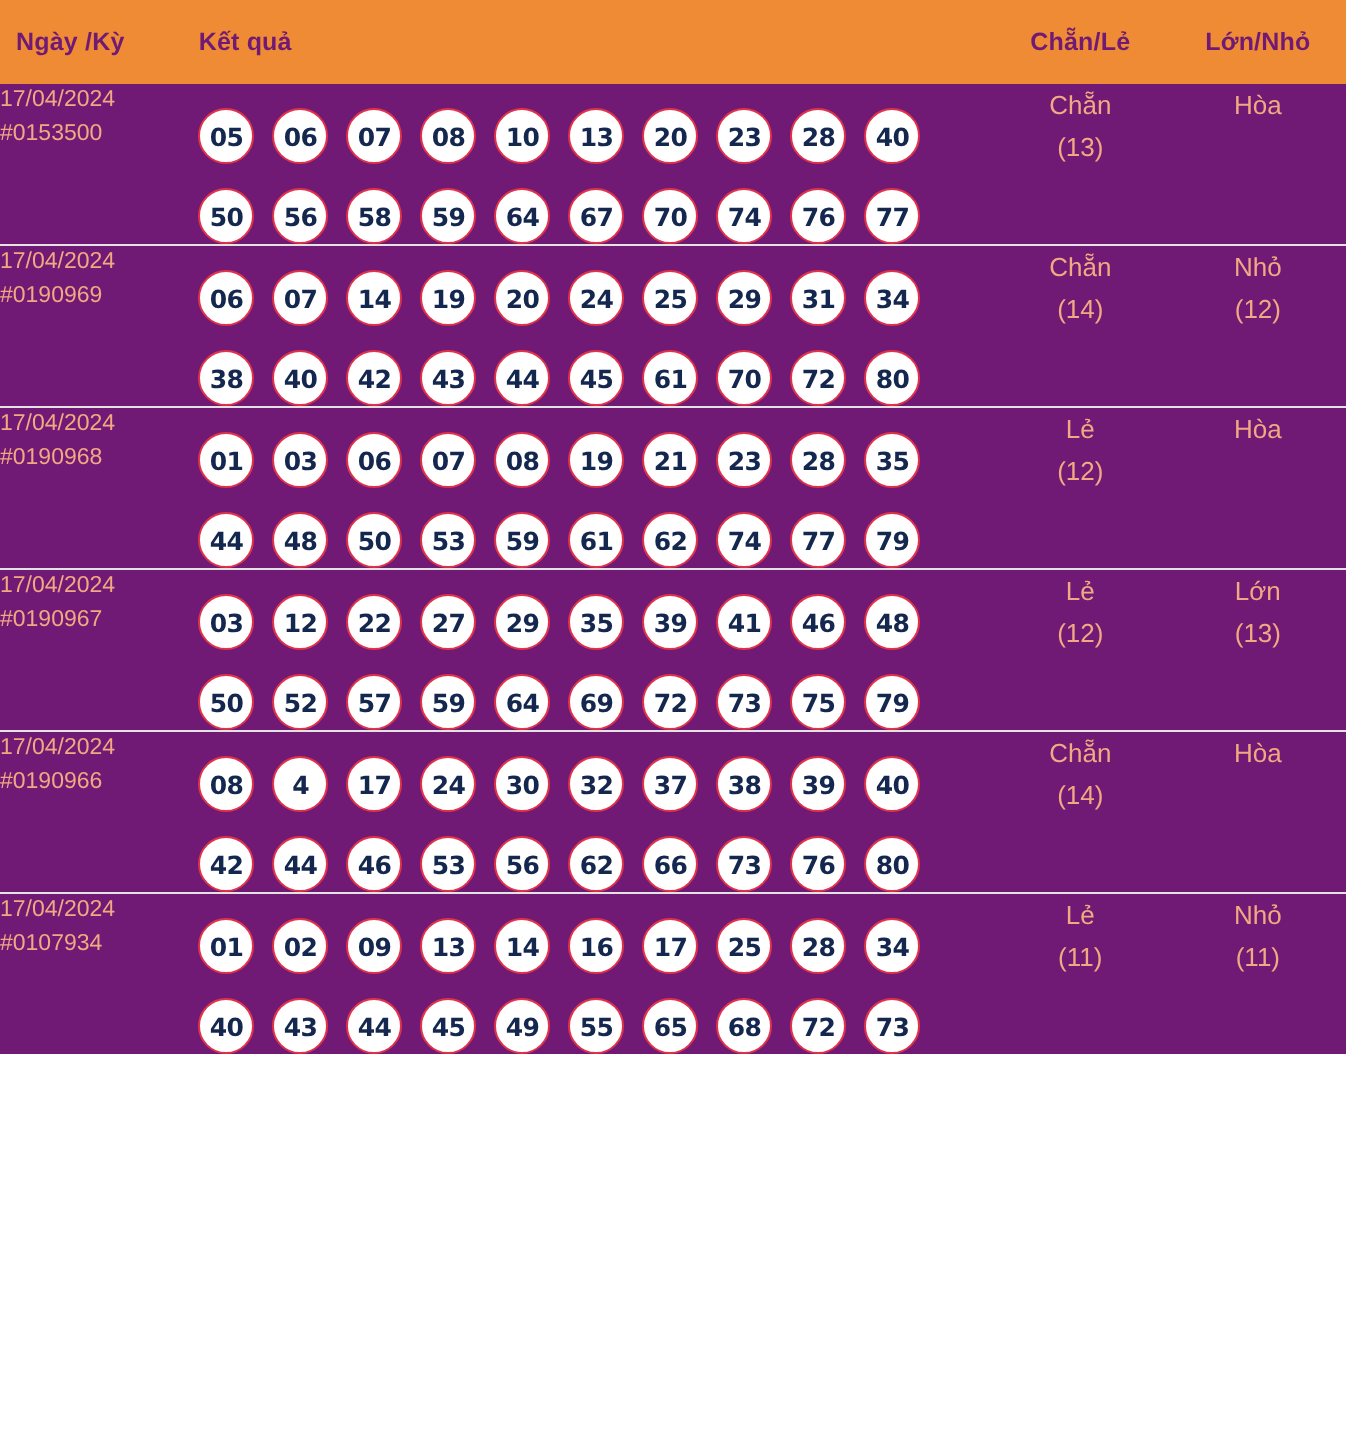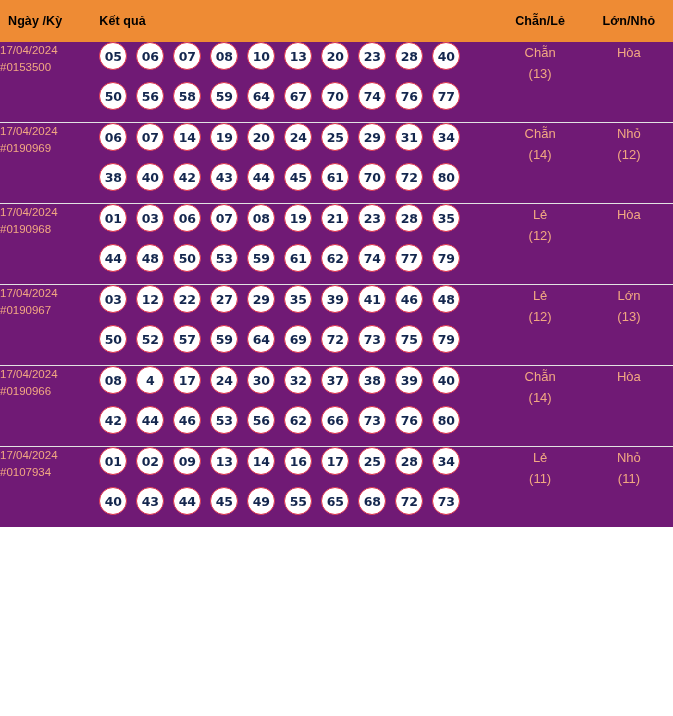--- a/index.html
+++ b/index.html
@@ -20,21 +20,21 @@
   }
 
   
   .table-header {
     background: #ee8b34;
     height: 31px;
   }
   .table-header th {
     padding: 14px;
     margin: 0;
-    color: #000000;
+    color: #701a75;
     font-size: 12.5px;
     font-weight: bold;
     text-align: left;
     vertical-align: middle;
     letter-spacing: 0.1px;
     white-space: nowrap;
   }
   .th-date   { width: 96px;  padding-left: 8px !important; }
   .th-result { width: 420px; padding-left: 6px !important; }
   .th-oddeven{ width: 78px;  text-align: center !important; }
@@ -58,21 +58,21 @@
     white-space: nowrap;
   }
   .date-line, .draw-line { display: block; }
 
   .cell-result {
     width: 420px;
     padding: 8px 0 8px 0;
   }
   .ball-row {
     display: flex;
-    align-items: flex-start;
+    align-items: flex-end;
     height: 40px;
     padding-left: 6px;
   }
   .ball {
     width: 28px;
     height: 28px;
     min-width: 28px;
     border: 1.4px solid #e0334a;
     border-radius: 50%;
     background: #ffffff;

